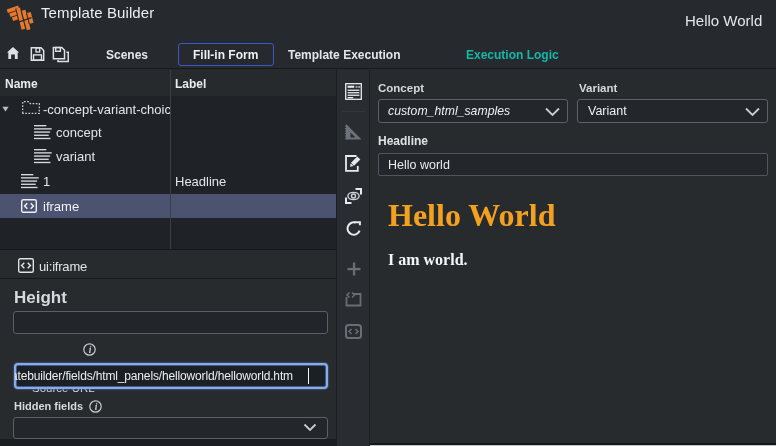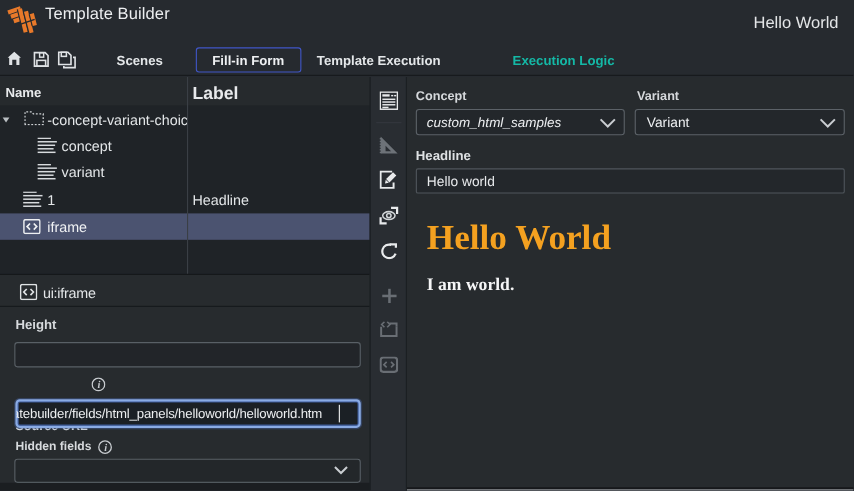--- a/index.html
+++ b/index.html
@@ -57,21 +57,21 @@
 <div class="abs" style="left:106px;top:48px;font-size:12px;font-weight:700;color:#e4e7e9;">Scenes</div>
 <div class="abs" style="left:178px;top:43px;width:96px;height:23px;border:1px solid #4056c8;border-radius:3px;"></div>
 <div class="abs" style="left:193px;top:48px;font-size:12px;font-weight:700;color:#eef0f2;">Fill-in Form</div>
 <div class="abs" style="left:288px;top:48px;font-size:12px;font-weight:700;color:#e4e7e9;">Template Execution</div>
 <div class="abs" style="left:430px;top:48px;font-size:12px;font-weight:700;color:#14b8a6;margin-left:36px;">Execution Logic</div>
 
 <div class="abs" style="left:0;top:70px;width:336px;height:376px;background:#202428;"></div>
 
 <div class="abs" style="left:0;top:70px;width:336px;height:26px;background:#262a2d;"></div>
 <div class="abs" style="left:5px;top:77px;font-size:12px;font-weight:700;color:#e8eaec;">Name</div>
-<div class="abs" style="left:175px;top:77px;font-size:16px;font-weight:700;color:#e8eaec;">Label</div>
+<div class="abs" style="left:175px;top:77px;font-size:12px;font-weight:700;color:#e8eaec;">Label</div>
 
 <div class="abs" style="left:0;top:96px;width:336px;height:153px;background:#1f2327;"></div>
 
 <div class="abs" style="left:0;top:194px;width:336px;height:23.5px;background:#4b5370;"></div>
 
 <div class="abs" style="left:170px;top:70px;width:1px;height:179px;background:#3a3f45;"></div>
 
 <div class="abs" style="left:2px;top:106px;">
 <svg width="7" height="7" viewBox="0 0 7 7">
       <path d="M 0.4 0.8 L 6.6 0.8 L 3.5 5.4 Z" fill="#b9bec2"></path>
@@ -134,23 +134,23 @@
 
 <div class="abs" style="left:0;top:249px;width:336px;height:190px;background:#272b2e;border-top:1px solid #15181a;"></div>
 <div class="abs" style="left:18px;top:258px;">
 <svg width="16" height="15" viewBox="0 0 16 15">
   <rect x="0.7" y="0.7" width="14.6" height="13.6" rx="1.5" fill="none" stroke="#dfe2e4" stroke-width="1.4"></rect>
   <path d="M 6.3 4.7 L 3.6 7.5 L 6.3 10.3 M 9.7 4.7 L 12.4 7.5 L 9.7 10.3" fill="none" stroke="#dfe2e4" stroke-width="1.5"></path>
 </svg>
 </div>
 <div class="abs" style="left:39px;top:259px;font-size:13px;letter-spacing:-0.2px;color:#e3e6e8;">ui:iframe</div>
 <div class="abs" style="left:0;top:278px;width:336px;height:1px;background:#16191c;"></div>
-<div class="abs" style="left:14px;top:288px;font-size:12px;font-weight:700;color:#d7dadd;">Height</div>
+<div class="abs" style="left:14px;top:288px;font-size:17px;font-weight:700;color:#d7dadd;">Height</div>
 <div class="abs" style="left:13px;top:311px;width:315px;height:23px;background:#222529;border:1px solid #596066;border-radius:3px;"></div>
-<div class="abs" style="left:14px;top:341.5px;font-size:11.5px;font-weight:700;color:#d7dadd;margin-top:40px;">Source URL</div>
+<div class="abs" style="left:32px;top:341.5px;font-size:11.5px;font-weight:400;color:#d7dadd;margin-top:40px;">Source URL</div>
 <div class="abs" style="left:83px;top:343px;">
 <svg width="13" height="13" viewBox="0 0 13 13">
   <circle cx="6.5" cy="6.5" r="5.7" fill="none" stroke="#c8ccd0" stroke-width="1.2"></circle>
   <text x="7" y="10" font-family="Liberation Serif" font-style="italic" font-weight="bold" font-size="9.5" fill="#c8ccd0" text-anchor="middle">i</text>
 </svg>
 </div>
 <div class="abs" style="left:16px;top:365px;width:310px;height:22px;background:#1b2025;border:1px solid #3d5a99;border-radius:2px;box-shadow:0 0 0 2px #8aabe4, 0 0 0 3.2px rgba(68,98,158,0.45);"></div>
 <div class="abs" style="left:15px;top:369px;width:296px;overflow:hidden;">
     <div style="margin-left:-4px;font-size:12px;letter-spacing:-0.15px;color:#eceef0;white-space:nowrap;">atebuilder/fields/html_panels/helloworld/helloworld.htm</div>
   </div>

